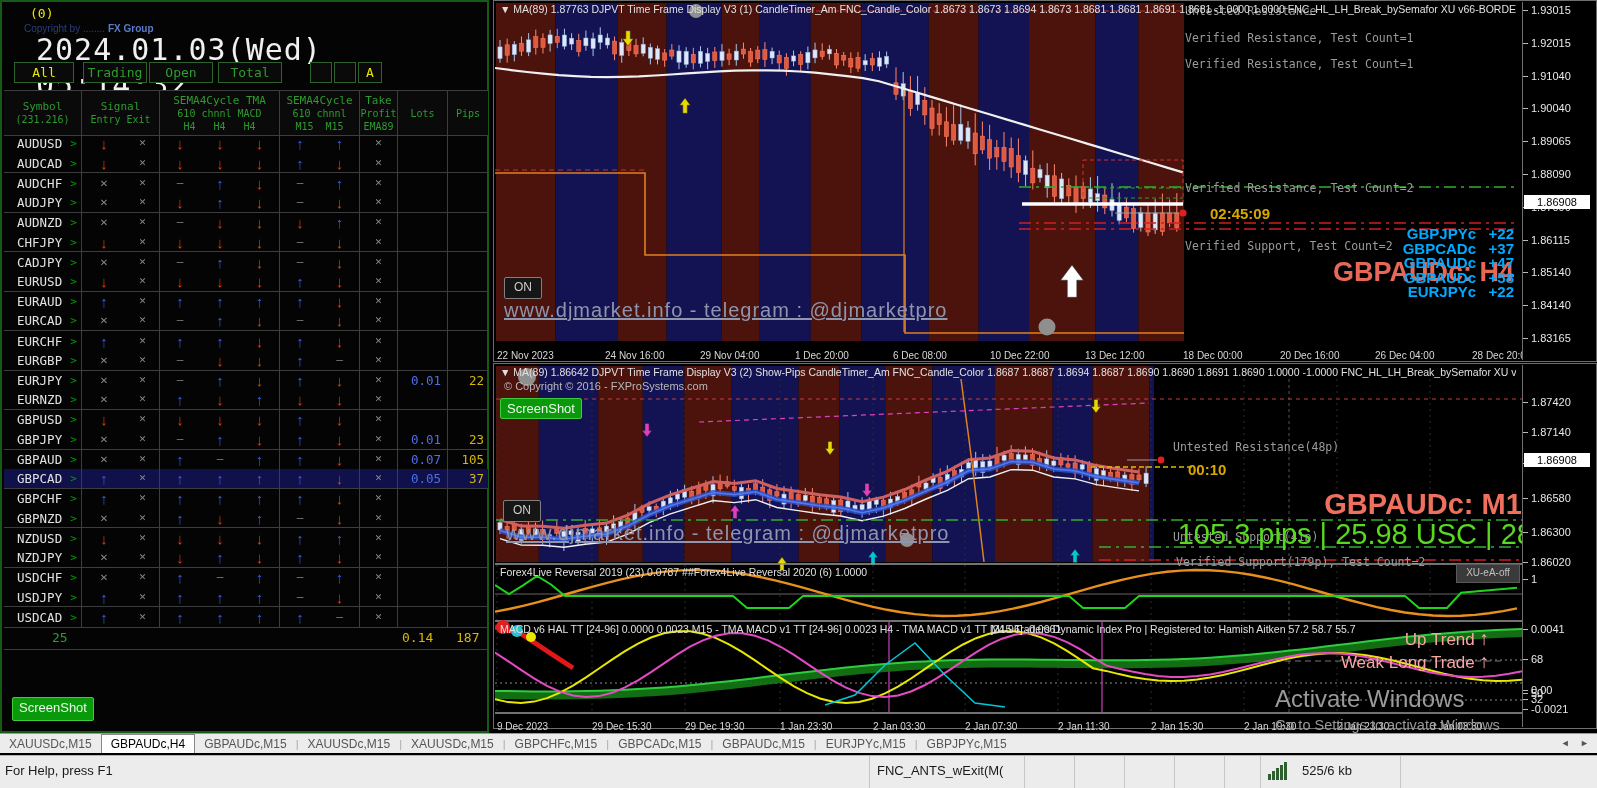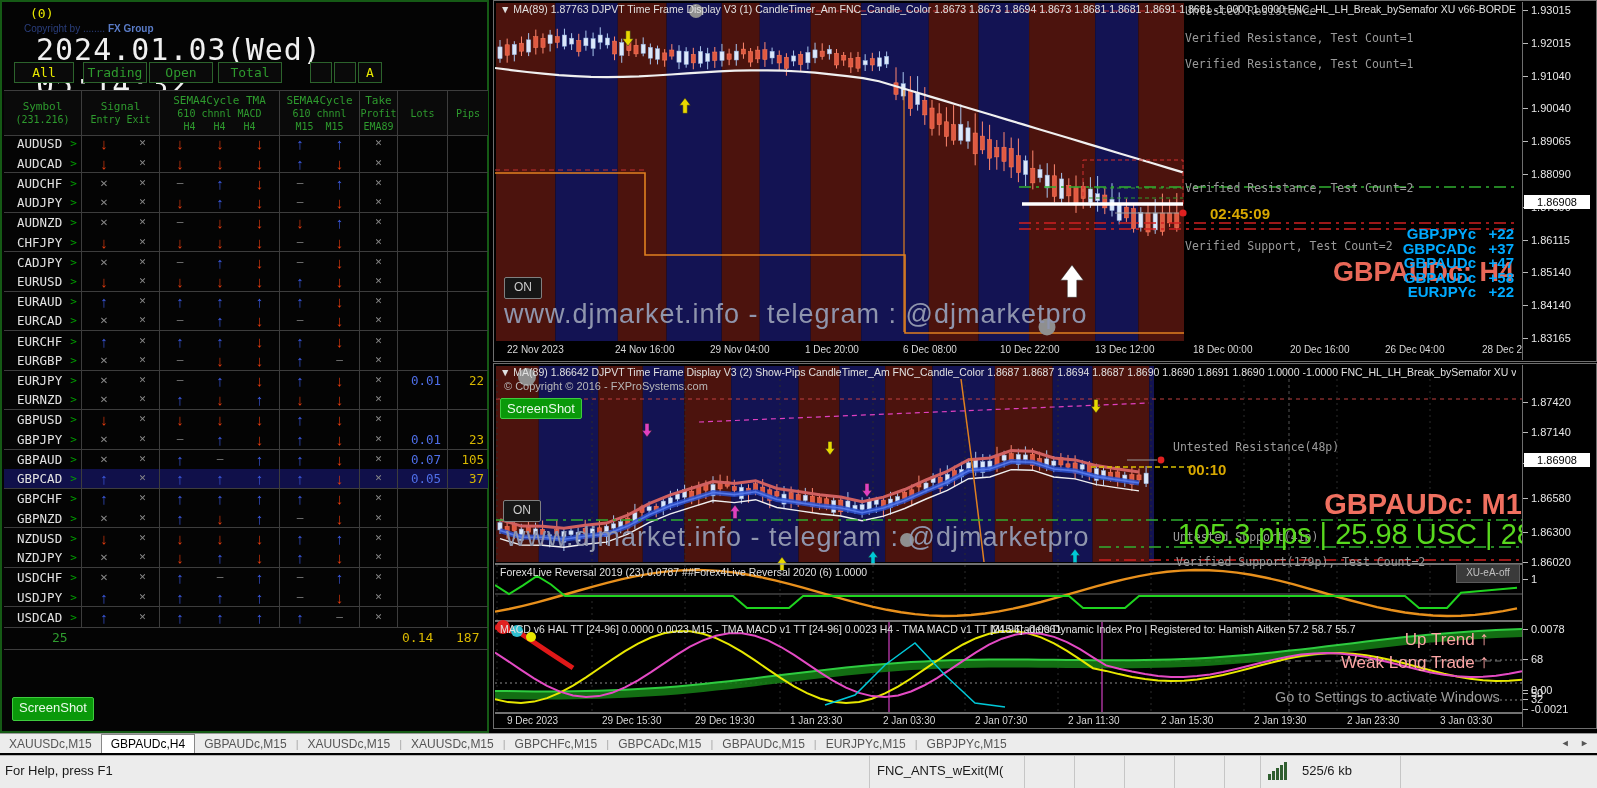--- a/index.html
+++ b/index.html
@@ -55,29 +55,29 @@
   #top-chart{top:0;height:362px;}
   #mid-chart{top:363px;height:366px;}
   .csvg{position:absolute;left:1px;top:1px;}
   .ctitle{position:absolute;left:6px;color:#e0e0e0;font-size:10.5px;white-space:nowrap;overflow:hidden;
           width:1016px;z-index:4;}
   .glabel{position:absolute;color:#9a9a9a;font-family:"DejaVu Sans Mono",monospace;font-size:11.5px;
           white-space:nowrap;z-index:3;}
   .timer{position:absolute;color:#d8a800;font-size:15px;font-weight:bold;z-index:4;font-family:"Liberation Sans",sans-serif;}
   .onbtn{position:absolute;width:36px;height:20px;background:#161616;border:1px solid #808080;
          color:#cccccc;font-size:12px;text-align:center;line-height:18px;z-index:4;border-radius:2px;}
-  .wmark{position:absolute;color:#8f95ad;font-size:27px;letter-spacing:1px;z-index:3;font-weight:normal;}
+  .wmark{position:absolute;color:#8f95ad;font-size:20px;letter-spacing:1px;z-index:3;font-weight:normal;text-decoration:underline;}
   #big-pips{position:absolute;right:82px;top:172px;color:#00a6f6;font-size:46px;font-weight:bold;z-index:5;letter-spacing:1px;}
   #pair-pips{position:absolute;right:82px;top:226px;z-index:5;text-align:right;}
   .pp-row{color:#00aaff;font-size:15px;font-weight:bold;line-height:14.5px;white-space:pre;}
   #pair-red{position:absolute;right:82px;top:256px;color:#e86858;font-size:27px;font-weight:bold;z-index:4;}
   #mid-pair{position:absolute;right:58px;top:124px;color:#f07060;font-size:29px;font-weight:bold;z-index:5;}
   #mid-stats{position:absolute;right:55px;top:154px;color:#58d81e;font-size:29px;font-weight:500;z-index:5;white-space:nowrap;}
   .xaxis{position:absolute;left:1px;height:16px;width:1028px;z-index:4;}
-  .xlab{position:absolute;top:2px;color:#d8d8d8;font-size:10px;white-space:nowrap;font-family:"Liberation Sans",sans-serif;margin-left:10px;}
+  .xlab{position:absolute;top:8px;color:#d8d8d8;font-size:10px;white-space:nowrap;font-family:"Liberation Sans",sans-serif;}
   .scale{position:absolute;right:0;top:1px;width:73px;bottom:1px;background:#000;border-left:1px solid #6e6e6e;z-index:6;}
   .slab{position:absolute;left:8px;color:#e8e8e8;font-size:11px;font-family:"Liberation Sans",sans-serif;}
   .slab:before{content:"";position:absolute;left:-8px;top:6px;width:5px;height:1px;background:#bbb;}
   .pricebox{position:absolute;left:1px;width:66px;height:14px;background:#ffffff;color:#000;
             font-size:11px;text-align:center;line-height:14px;z-index:7;font-family:"Liberation Sans",sans-serif;}
   #xu-btn{position:absolute;left:962px;top:200px;width:62px;height:17px;background:#3a3a3a;border:1px solid #5a5a5a;
           color:#c0c0c0;font-size:10px;text-align:center;line-height:15px;z-index:5;}
   .pane-title{position:absolute;color:#e0e0e0;font-size:10.5px;white-space:nowrap;z-index:4;}
   .trend{position:absolute;color:#fca5a5;font-size:17px;z-index:5;white-space:nowrap;}
   .trend b{font-size:19px;}
@@ -1070,30 +1070,31 @@
       </div>
     <div class="scale" id="mid-scale">
       <div class="pricebox" style="top:88px;">1.86908</div>
       <div class="slab" style="top:208px;">1</div>
     <div class="slab" style="top: 31px;">1.87420</div>
         <div class="slab" style="top: 61px;">1.87140</div>
         <div class="slab" style="top: 92px;">1.86860</div>
         <div class="slab" style="top: 127px;">1.86580</div>
         <div class="slab" style="top: 161px;">1.86300</div>
         <div class="slab" style="top: 191px;">1.86020</div>
-        <div class="slab" style="top: 258px;">0.0078</div>
+        <div class="slab" style="top: 258px;">0.0041</div>
         <div class="slab" style="top: 288px;">68</div>
         <div class="slab" style="top: 311px; margin-top: 11px;">50</div>
         <div class="slab" style="top: 319px;">0.00</div>
         <div class="slab" style="top: 328px;">32</div>
         <div class="slab" style="top: 338px;">-0.0021</div>
       </div>
   </div>
 
   <div id="activate">
+    <div class="l1">Activate Windows</div>
     <div class="l2">Go to Settings to activate Windows</div>
   </div>
 </div>
 
 <div id="tab-bar">
   <span id="tabs-holder"><span class="tab">XAUUSDc,M15</span><span class="tab active">GBPAUDc,H4</span><span class="tab">GBPAUDc,M15</span><span class="tab-sep">|</span><span class="tab">XAUUSDc,M15</span><span class="tab-sep">|</span><span class="tab">XAUUSDc,M15</span><span class="tab-sep">|</span><span class="tab">GBPCHFc,M15</span><span class="tab-sep">|</span><span class="tab">GBPCADc,M15</span><span class="tab-sep">|</span><span class="tab">GBPAUDc,M15</span><span class="tab-sep">|</span><span class="tab">EURJPYc,M15</span><span class="tab-sep">|</span><span class="tab">GBPJPYc,M15</span></span>
   <span id="tab-nav">◄ ►</span>
 </div>
 
 <div id="status-bar">

